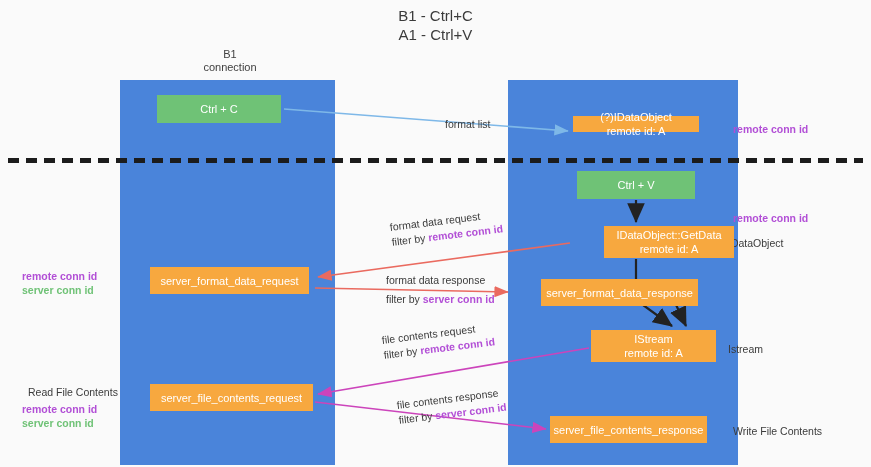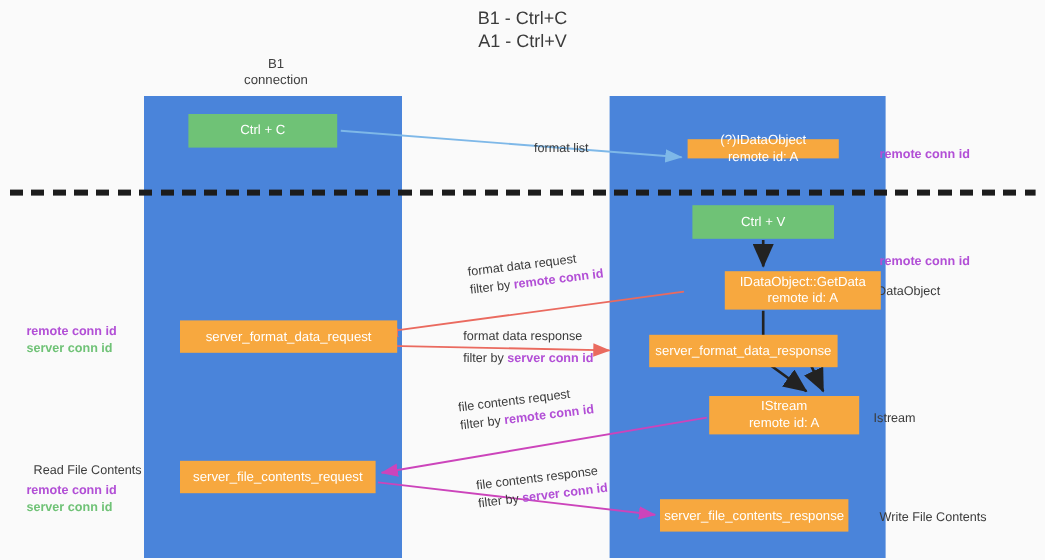--- a/index.html
+++ b/index.html
@@ -67,21 +67,21 @@
     z-index: 5;
   }
   .node.green { background: #6fc276; }
   .node.orange { background: #f7a83f; }
   .node .l2 { font-size: 11px; }
 
   #n-ctrlc   { left: 157px; top: 95px;  width: 124px; height: 28px; }
   #n-idoroot { left: 573px; top: 116px; width: 126px; height: 16px; }
   #n-ctrlv   { left: 577px; top: 171px; width: 118px; height: 28px; }
   #n-getdata { left: 604px; top: 226px; width: 130px; height: 32px; }
-  #n-sfdreq  { left: 150px; top: 267px; width: 181px; height: 27px; }
+  #n-sfdreq  { left: 150px; top: 267px; width: 159px; height: 27px; }
   #n-sfdres  { left: 513px; top: 279px; width: 157px; height: 27px; margin-left: 28px; }
   #n-istream { left: 591px; top: 330px; width: 125px; height: 32px; }
   #n-sfcreq  { left: 150px; top: 384px; width: 163px; height: 27px; }
   #n-sfcres  { left: 550px; top: 416px; width: 157px; height: 27px; }
 
   
   #divider {
     left: 8px; top: 158px;
     width: 855px; height: 5px;
     z-index: 20;

